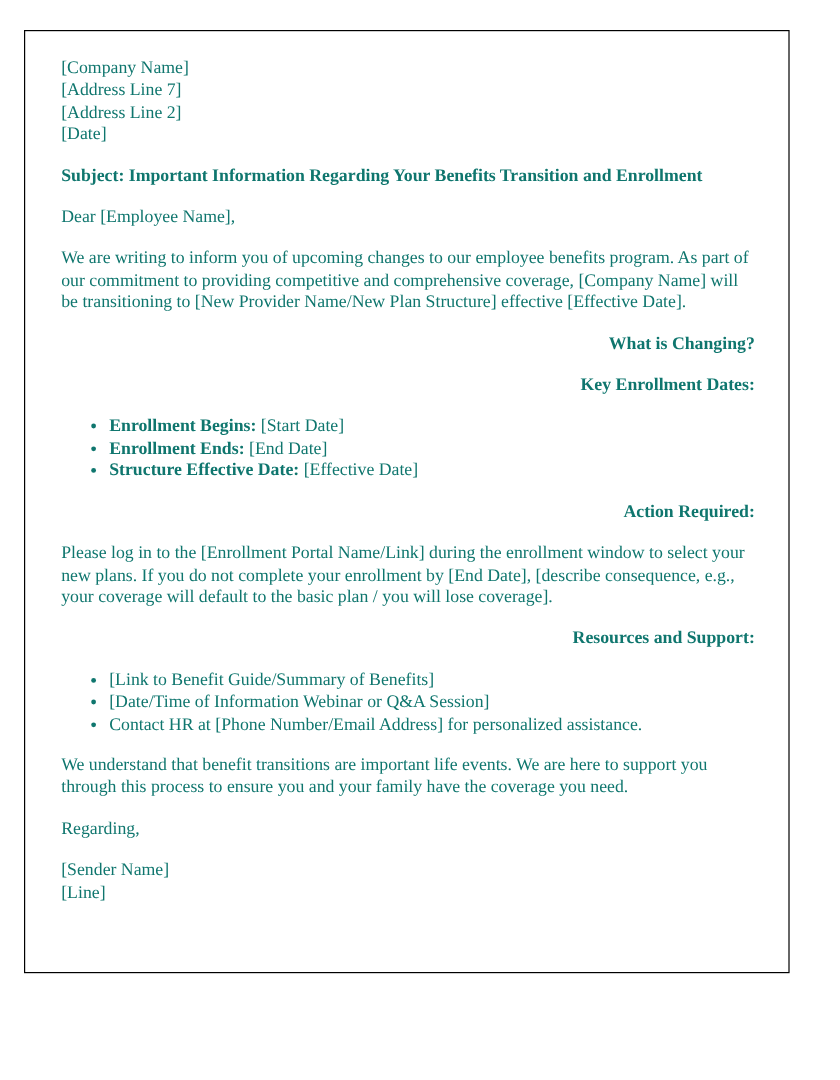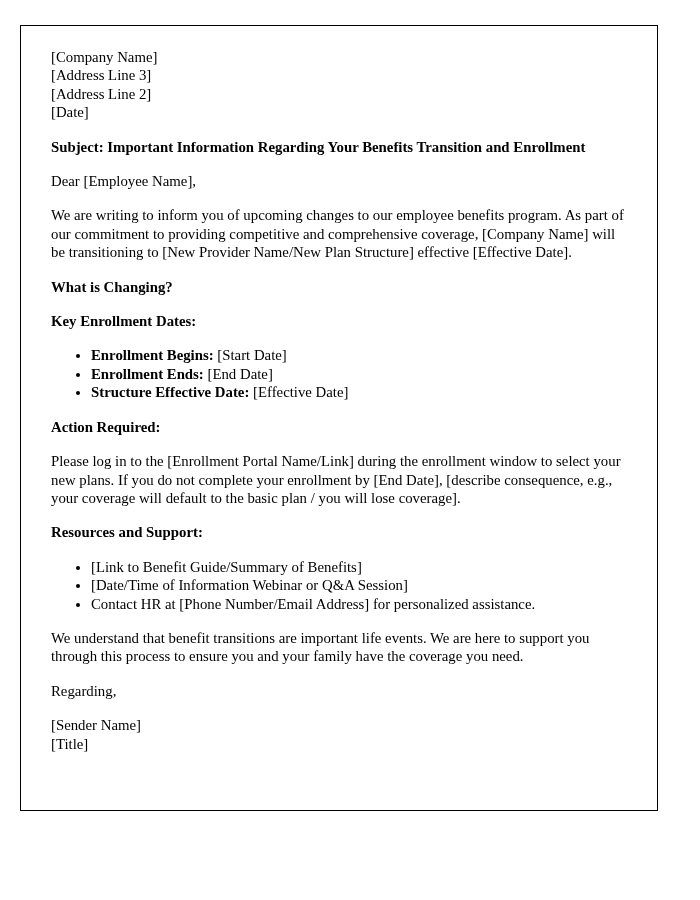--- a/index.html
+++ b/index.html
@@ -14,51 +14,52 @@
     position: absolute;
     left: 20px;
     top: 25px;
     width: 638px;
     height: 786px;
     box-sizing: border-box;
     border: 1px solid #000000;
     padding: 22px 28px 0 30px;
     overflow: hidden;
     background: #ffffff;
-    color: #000000;
+    color: #0f766e;
     font-family: "Liberation Serif", "DejaVu Serif", serif;
     font-size: 14.8px;
     line-height: 18.4px;
   }
   .block { margin: 0 0 16px 0; }
   .line { margin: 0; }
   .b { font-weight: bold; }
   p.para { margin: 0 0 16px 0; }
   h3.heading {
     margin: 0 0 16px 0;
     font-size: 14.8px;
     line-height: 18.4px;
     font-weight: bold;
+    text-align: right;
   }
   ul.bullets {
     margin: 0 0 16px 0;
     padding: 0 0 0 40px;
     list-style-type: disc;
   }
   ul.bullets li { margin: 0; padding: 0; }
   .sig-block { margin: 0; }
 </style>
 </head>
 <body>
 
 <div class="page">
 
   <div class="block">
     <div class="line">[Company Name]</div>
-    <div class="line">[Address Line 3]</div>
+    <div class="line">[Address Line 7]</div>
     <div class="line">[Address Line 2]</div>
     <div class="line">[Date]</div>
   </div>
 
   <p class="para b">Subject: Important Information Regarding Your Benefits Transition and Enrollment</p>
 
   <p class="para">Dear [Employee Name],</p>
 
   <p class="para">We are writing to inform you of upcoming changes to our employee benefits program. As part of our commitment to providing competitive and comprehensive coverage, [Company Name] will be transitioning to [New Provider Name/New Plan Structure] effective [Effective Date].</p>
 
@@ -93,16 +94,16 @@
     <li>[Date/Time of Information Webinar or Q&amp;A Session]</li>
     <li>Contact HR at [Phone Number/Email Address] for personalized assistance.</li>
   </ul>
 
   <p class="para">We understand that benefit transitions are important life events. We are here to support you through this process to ensure you and your family have the coverage you need.</p>
 
   <p class="para">Regarding,</p>
 
   <div class="sig-block">
     <div class="line">[Sender Name]</div>
-    <div class="line">[Title]</div>
+    <div class="line">[Line]</div>
   </div>
 
 </div>
 
 </body></html>

